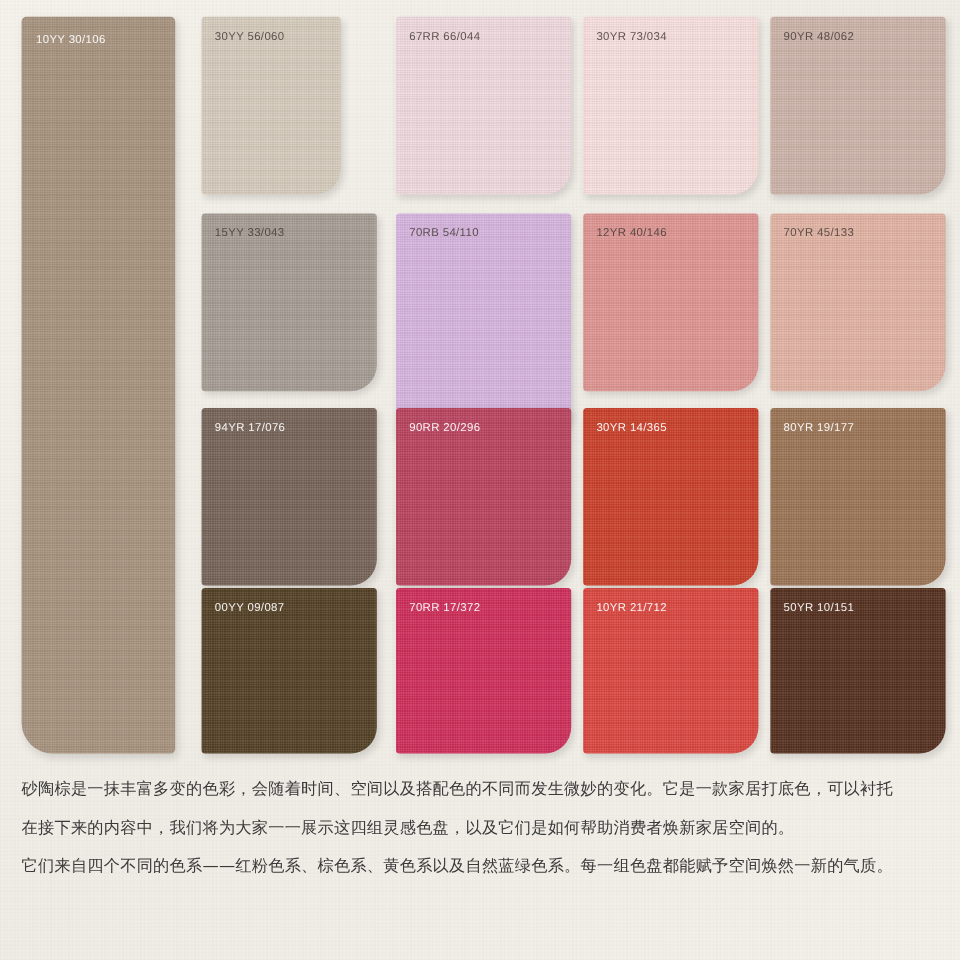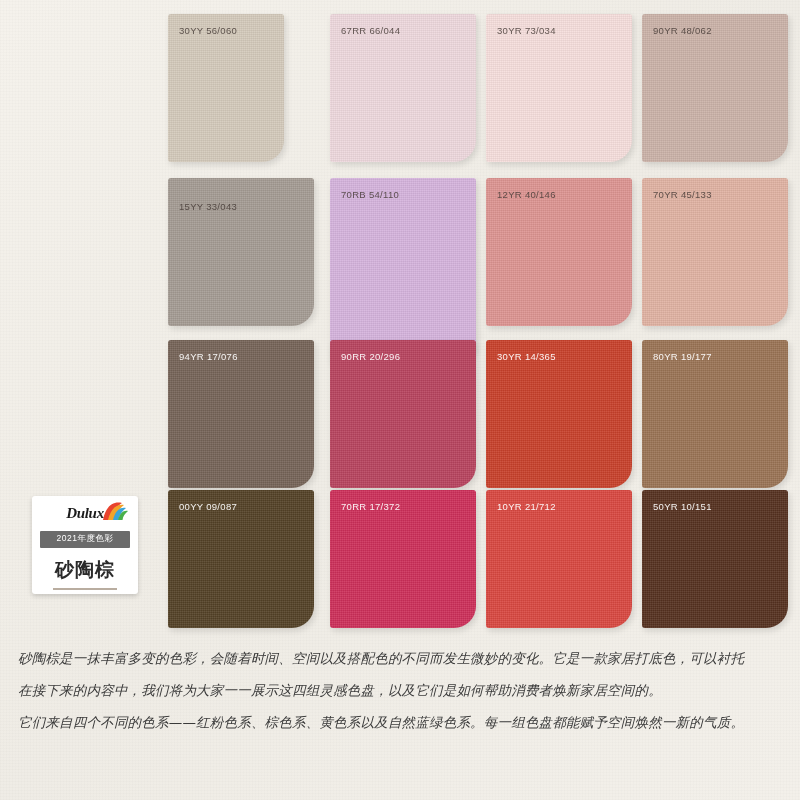--- a/index.html
+++ b/index.html
@@ -147,74 +147,63 @@
     white-space: nowrap;
   }
 
   
   .caption {
     position: absolute;
     left: 18px;
     top: 645px;
     width: 764px;
     z-index: 3;
-    font-style: italic;
   }
   .caption p {
     margin: 0 0 5px 0;
     font-size: 13.5px;
     line-height: 27px;
     color: #3a3a3a;
     font-family: "DejaVu Sans", sans-serif;
     letter-spacing: 0.2px;
   }
 </style>
 </head>
 <body>
 
 <div class="paper-bg"></div>
 
 <div class="board">
 
-
-  <div class="logo-block">
-    <div class="logo-top">
-      <span class="logo-word">Dulux</span>
-      <svg class="logo-swirl" viewBox="0 0 30 26">
-        <path d="M3 21 C6 6, 14 2, 22 4 C17 7, 13 13, 11 21 Z" fill="#e8432e"></path>
-        <path d="M8 21 C11 9, 17 5, 24 6 C20 9, 16 14, 14.5 21 Z" fill="#f2a32a"></path>
-        <path d="M13 21 C15.5 11, 20 8, 26 9 C22.5 12, 19.5 15.5, 18.5 21 Z" fill="#3aa5d8"></path>
-        <path d="M18 21 C20 14, 23.5 11, 28 12 C25 14.5, 23 17, 22.5 21 Z" fill="#48b04a"></path>
-      </svg>
-    </div>
-    <div class="logo-year">2021年度色彩</div>
-    <div class="logo-name">砂陶棕</div>
-    <div class="logo-underline"></div>
+  <div class="feature-swatch" id="feature-swatch" style="background: rgb(167, 147, 127);">
+    <div class="tex"></div>
+    <div class="feature-code">10YY 30/106</div>
   </div>
+
 
   <div id="swatch-grid">
       <div class="swatch" style="left: 168px; top: 14px; width: 116px; height: 148px; background: rgb(212, 202, 187); border-radius: 3px 3px 22px;">
         <div class="tex"></div>
         <div class="code" style="color: rgba(70, 60, 55, 0.85);">30YY 56/060</div>
       </div>
       <div class="swatch" style="left: 330px; top: 14px; width: 146px; height: 148px; background: rgb(238, 216, 221); border-radius: 3px 3px 22px;">
         <div class="tex"></div>
         <div class="code" style="color: rgba(70, 60, 55, 0.85);">67RR 66/044</div>
       </div>
       <div class="swatch" style="left: 486px; top: 14px; width: 146px; height: 148px; background: rgb(246, 222, 220); border-radius: 3px 3px 22px;">
         <div class="tex"></div>
         <div class="code" style="color: rgba(70, 60, 55, 0.85);">30YR 73/034</div>
       </div>
       <div class="swatch" style="left: 642px; top: 14px; width: 146px; height: 148px; background: rgb(203, 178, 168); border-radius: 3px 3px 22px;">
         <div class="tex"></div>
         <div class="code" style="color: rgba(70, 60, 55, 0.85);">90YR 48/062</div>
       </div>
       <div class="swatch" style="left: 168px; top: 178px; width: 146px; height: 148px; background: rgb(164, 155, 147); border-radius: 3px 3px 22px;">
         <div class="tex"></div>
-        <div class="code" style="color: rgba(70, 60, 55, 0.85); margin-top: 12px;">15YY 33/043</div>
+        <div class="code" style="color: rgba(70, 60, 55, 0.85);">15YY 33/043</div>
       </div>
       <div class="swatch" style="left: 330px; top: 178px; width: 146px; height: 185px; background: rgb(213, 179, 221); border-radius: 3px 3px 22px;">
         <div class="tex"></div>
         <div class="code" style="color: rgba(70, 60, 55, 0.85);">70RB 54/110</div>
       </div>
       <div class="swatch" style="left: 486px; top: 178px; width: 146px; height: 148px; background: rgb(221, 148, 145); border-radius: 3px 3px 22px;">
         <div class="tex"></div>
         <div class="code" style="color: rgba(70, 60, 55, 0.85);">12YR 40/146</div>
       </div>
       <div class="swatch" style="left: 642px; top: 178px; width: 146px; height: 148px; background: rgb(224, 178, 162); border-radius: 3px 3px 22px;">

